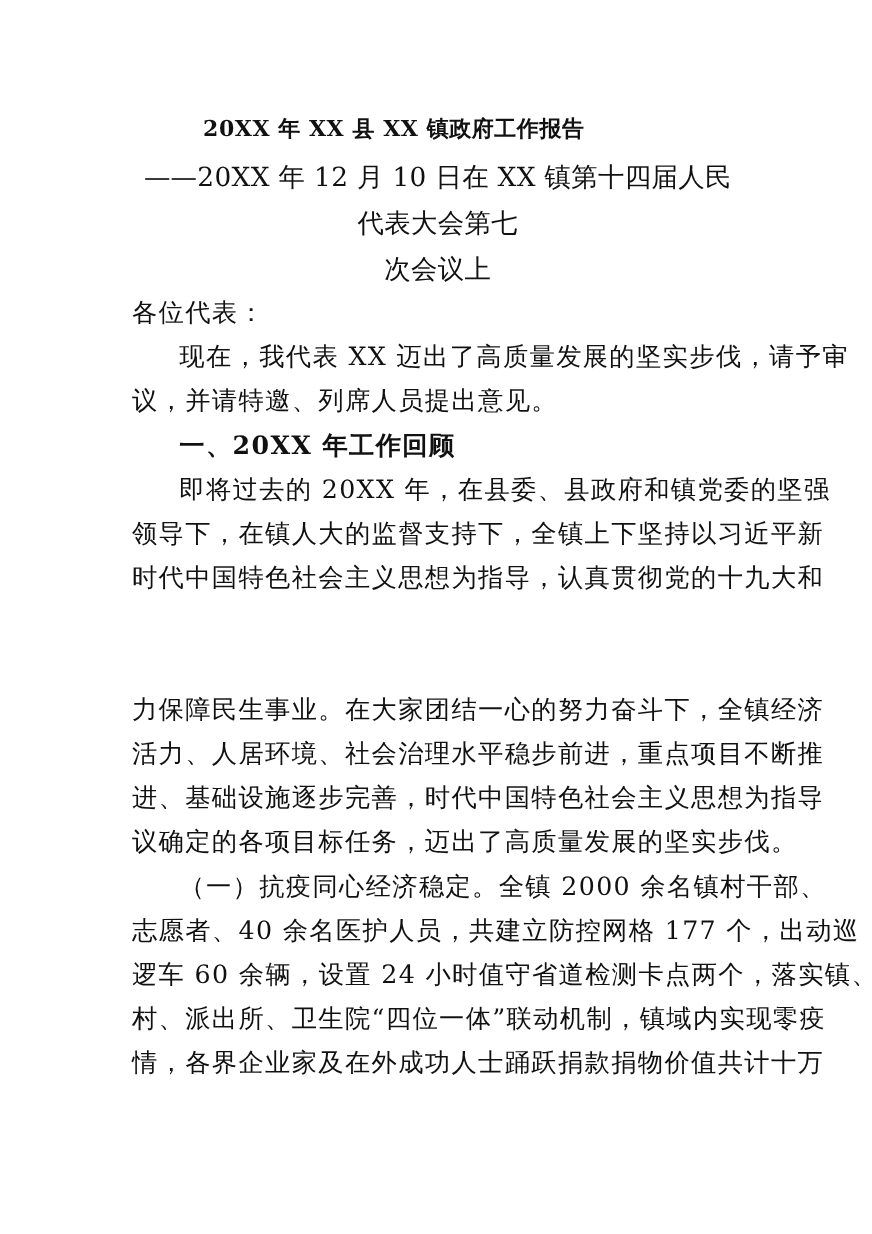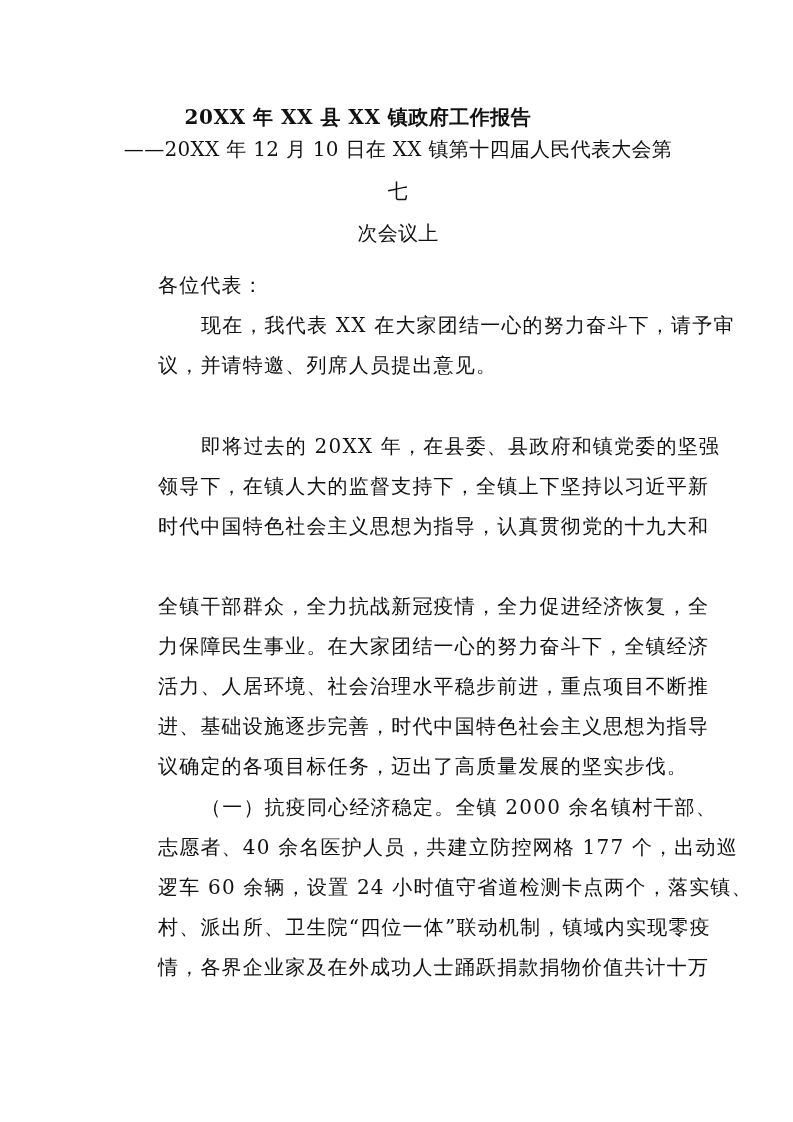--- a/index.html
+++ b/index.html
@@ -31,59 +31,58 @@
       text-align: center;
       font-size: 20px;
       font-weight: bold;
       line-height: 28px;
       letter-spacing: 0.5px;
     }
     .subtitle {
       position: absolute;
       left: 120px;
       width: 556px;
-      top: 128px;
-      font-size: 20px;
+      top: 140px;
+      font-size: 24px;
       line-height: 42px;
       text-align: center;
       letter-spacing: 0.3px;
     }
     .line {
       position: absolute;
       left: 120px;
       width: 560px;
-      font-size: 20px;
+      font-size: 23px;
       line-height: 28px;
       white-space: nowrap;
       letter-spacing: 1.2px;
-      margin-left: 38px;
     }
     .indent { left: 163px; }
     .heading { font-weight: bold; }
   </style>
 </head>
 <body>
 
 <div class="page">
   <div class="title">20XX 年 XX 县 XX 镇政府工作报告</div>
   <div class="subtitle">
     <div>——20XX 年 12 月 10 日在 XX 镇第十四届人民代表大会第七</div>
     <div>次会议上</div>
   </div>
 
   <div class="line" style="top:271px;">各位代表：</div>
 
-  <div class="line indent" style="top:311px;">现在，我代表 XX 在大家团结一心的努力奋斗下，请予审</div>
+  <div class="line indent" style="top:311px;">现在，我代表 XX 迈出了高质量发展的坚实步伐，请予审</div>
   <div class="line" style="top:351px;">议，并请特邀、列席人员提出意见。</div>
+  <div class="line indent heading" style="top:392px;">一、20XX 年工作回顾</div>
   <div class="line indent" style="top:432px;">即将过去的 20XX 年，在县委、县政府和镇党委的坚强</div>
   <div class="line" style="top:472px;">领导下，在镇人大的监督支持下，全镇上下坚持以习近平新</div>
   <div class="line" style="top:512px;">时代中国特色社会主义思想为指导，认真贯彻党的十九大和</div>
-  <div class="line" style="top:592px;">全镇干部群众，全力抗战新冠疫情，全力促进经济恢复，全</div>
   <div class="line" style="top:632px;">力保障民生事业。在大家团结一心的努力奋斗下，全镇经济</div>
   <div class="line" style="top:672px;">活力、人居环境、社会治理水平稳步前进，重点项目不断推</div>
   <div class="line" style="top:712px;">进、基础设施逐步完善，时代中国特色社会主义思想为指导</div>
-  <div class="line" style="top:752px;font-family:Liberation Serif, serif;">议确定的各项目标任务，迈出了高质量发展的坚实步伐。</div>
+  <div class="line" style="top:752px;">议确定的各项目标任务，迈出了高质量发展的坚实步伐。</div>
   <div class="line indent" style="top:793px;">（一）抗疫同心经济稳定。全镇 2000 余名镇村干部、</div>
   <div class="line" style="top:833px;">志愿者、40 余名医护人员，共建立防控网格 177 个，出动巡</div>
   <div class="line" style="top:873px;">逻车 60 余辆，设置 24 小时值守省道检测卡点两个，落实镇、</div>
   <div class="line" style="top:913px;">村、派出所、卫生院“四位一体”联动机制，镇域内实现零疫</div>
   <div class="line" style="top:953px;">情，各界企业家及在外成功人士踊跃捐款捐物价值共计十万</div>
 </div>
 
 </body></html>

